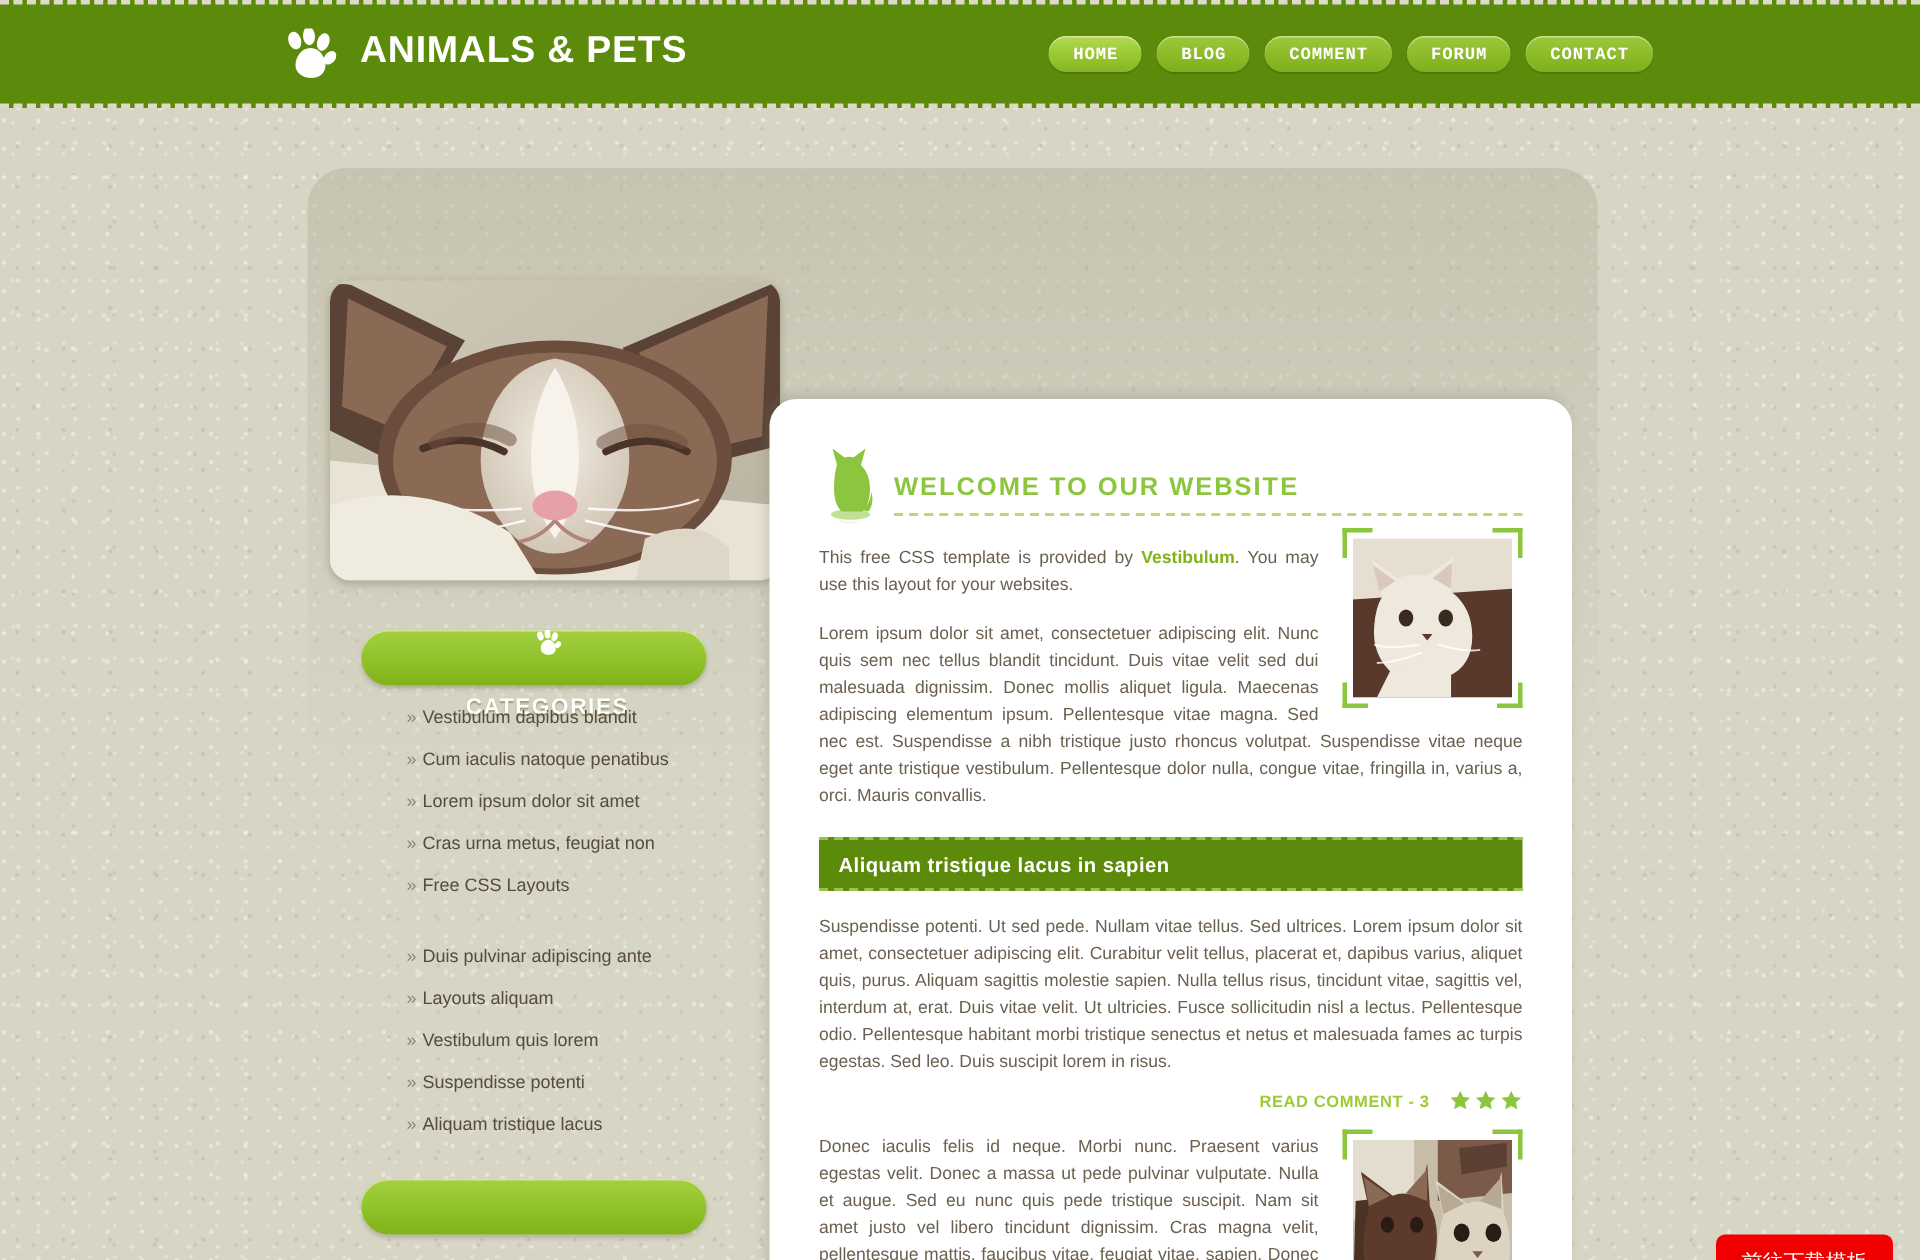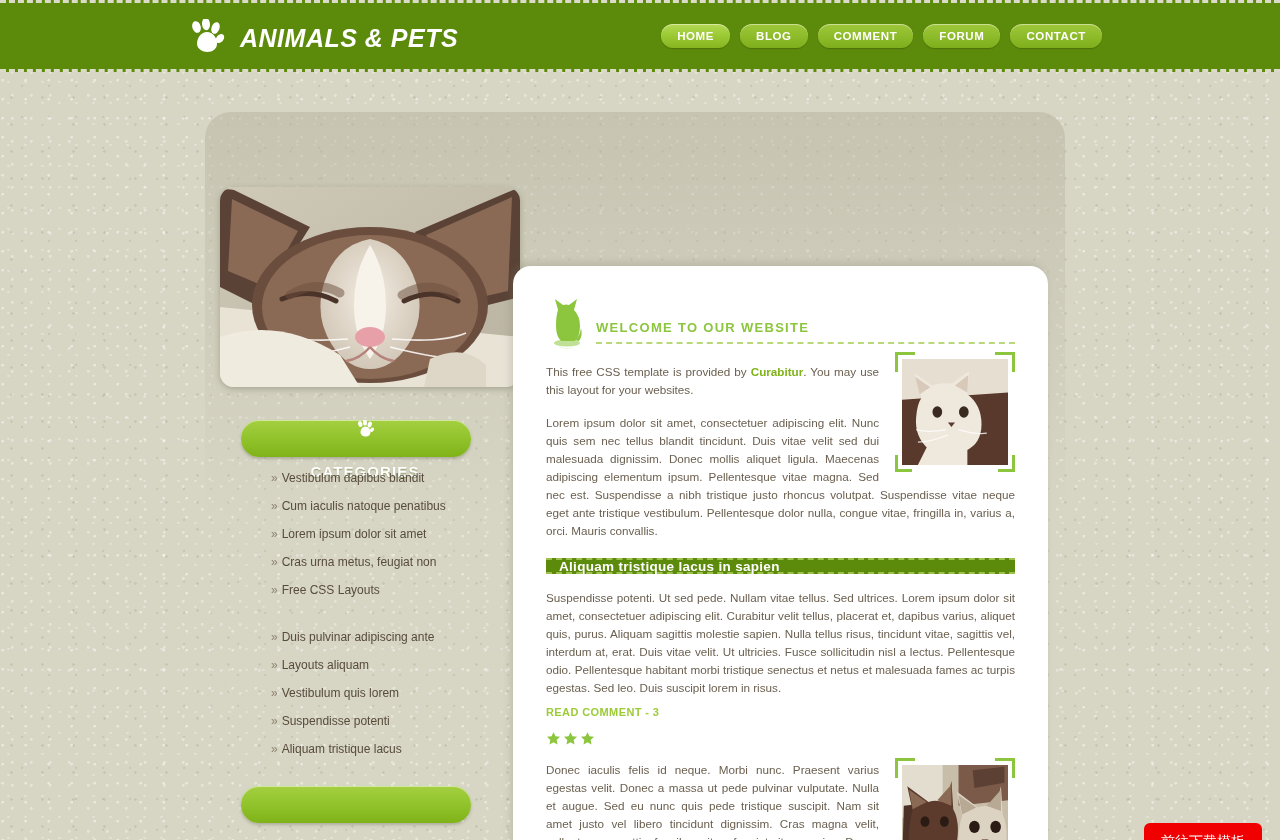--- a/index.html
+++ b/index.html
@@ -37,24 +37,23 @@
     z-index: 2;
     height: 72px;
     background: #5c8a0b;
     border-top: 3px dashed #dcdac9;
     border-bottom: 3px dashed #dcdac9;
     display: flex;
     align-items: center;
   }
   .brand {
     display: flex;
-    align-items: flex-end;
+    align-items: flex-start;
     gap: 14px;
     margin-left: 188px;
-    font-style: italic;
   }
   .paw-logo { width: 38px; height: 34px; display: block; }
   .brand-title {
     color: #ffffff;
     font-size: 25px;
     font-weight: bold;
     letter-spacing: .5px;
   }
   .main-nav {
     margin-left: auto;
@@ -72,20 +71,21 @@
     border-radius: 12px;
     color: #ffffff;
     font-size: 11.5px;
     font-weight: bold;
     letter-spacing: .6px;
     text-decoration: none;
     background: linear-gradient(to bottom, #9ec73a 0%, #8fbd2c 45%, #7fae1c 100%);
     box-shadow: inset 0 1px 0 rgba(255,255,255,.45), 0 1px 1px rgba(0,0,0,.18);
     cursor: pointer;
     white-space: nowrap;
+    font-family: Liberation Mono, monospace;
   }
   .nav-btn.active {
     background: linear-gradient(to bottom, #b5d955 0%, #9ccb36 45%, #86b520 100%);
   }
 
   
   .page {
     position: relative;
     z-index: 1;
     width: 1280px;
@@ -172,21 +172,21 @@
     display: flex;
     align-items: flex-end;
     gap: 10px;
     padding-top: 30px;
     position: relative;
   }
   .cat-icon { width: 40px; height: 58px; display: block; flex: none; margin-bottom: -6px; }
   .welcome-title-wrap { flex: 1; padding-bottom: 4px; }
   .welcome-title {
     color: #8cc63e;
-    font-size: 13px;
+    font-size: 17px;
     font-weight: bold;
     letter-spacing: 1.3px;
     white-space: nowrap;
   }
   .title-rule {
     margin-top: 7px;
     border-bottom: 2px dashed #b8d97a;
   }
 
   .body-text {
@@ -239,39 +239,38 @@
     border-right: 3px solid #8cc63e;
     border-bottom: 3px solid #8cc63e;
   }
 
   .section-bar {
     clear: both;
     margin-top: 18px;
     background: #5c8a0b;
     border-top: 2px dashed #9ec04f;
     border-bottom: 2px dashed #9ec04f;
-    height: 16px;
+    height: 36px;
     display: flex;
     align-items: center;
     padding-left: 13px;
   }
   .section-bar-title {
     color: #ffffff;
     font-size: 13.5px;
     font-weight: bold;
     letter-spacing: .3px;
   }
 
   .post-meta {
     display: flex;
-    align-items: flex-start;
+    align-items: flex-end;
     justify-content: flex-end;
     gap: 13px;
     margin-top: 9px;
-    flex-direction: column;
   }
   .read-comment {
     color: #9ccb36;
     font-size: 11px;
     font-weight: bold;
     letter-spacing: .4px;
     text-decoration: none;
   }
   .stars { display: flex; gap: 2px; }
   .star { width: 15px; height: 15px; display: block; }
@@ -423,21 +422,21 @@
         <ellipse cx="40" cy="60" rx="5.5" ry="6.5" fill="#3a2a20"></ellipse>
         <ellipse cx="70" cy="60" rx="5.5" ry="6.5" fill="#3a2a20"></ellipse>
         <path d="M52 72 l8 0 l-4 5 z" fill="#5a3a30"></path>
         <path d="M50 80 q-22 4 -34 0 M52 86 q-20 8 -34 8 M64 80 q20 6 32 4" stroke="#ffffff" stroke-width="1.4" fill="none" opacity=".8"></path>
         <path d="M28 100 q22 -12 46 -4 l0 24 l-56 0 z" fill="#efe8dc"></path>
       </svg>
       <span class="c-bl"></span>
       <span class="c-br"></span>
     </div>
 
-    <p class="body-text"><span>This free CSS template is provided by </span><a href="#">Curabitur</a><span>. You may use this layout for your websites.</span></p>
+    <p class="body-text"><span>This free CSS template is provided by </span><a href="#">Vestibulum</a><span>. You may use this layout for your websites.</span></p>
 
     <p class="body-text">Lorem ipsum dolor sit amet, consectetuer adipiscing elit. Nunc quis sem nec tellus blandit tincidunt. Duis vitae velit sed dui malesuada dignissim. Donec mollis aliquet ligula. Maecenas adipiscing elementum ipsum. Pellentesque vitae magna. Sed nec est. Suspendisse a nibh tristique justo rhoncus volutpat. Suspendisse vitae neque eget ante tristique vestibulum. Pellentesque dolor nulla, congue vitae, fringilla in, varius a, orci. Mauris convallis.</p>
 
     <div class="section-bar">
       <span class="section-bar-title">Aliquam tristique lacus in sapien</span>
     </div>
     <p class="body-text">Suspendisse potenti. Ut sed pede. Nullam vitae tellus. Sed ultrices. Lorem ipsum dolor sit amet, consectetuer adipiscing elit. Curabitur velit tellus, placerat et, dapibus varius, aliquet quis, purus. Aliquam sagittis molestie sapien. Nulla tellus risus, tincidunt vitae, sagittis vel, interdum at, erat. Duis vitae velit. Ut ultricies. Fusce sollicitudin nisl a lectus. Pellentesque odio. Pellentesque habitant morbi tristique senectus et netus et malesuada fames ac turpis egestas. Sed leo. Duis suscipit lorem in risus.</p>
 
     <div class="post-meta">
       <a class="read-comment" href="#">READ COMMENT - 3</a>

